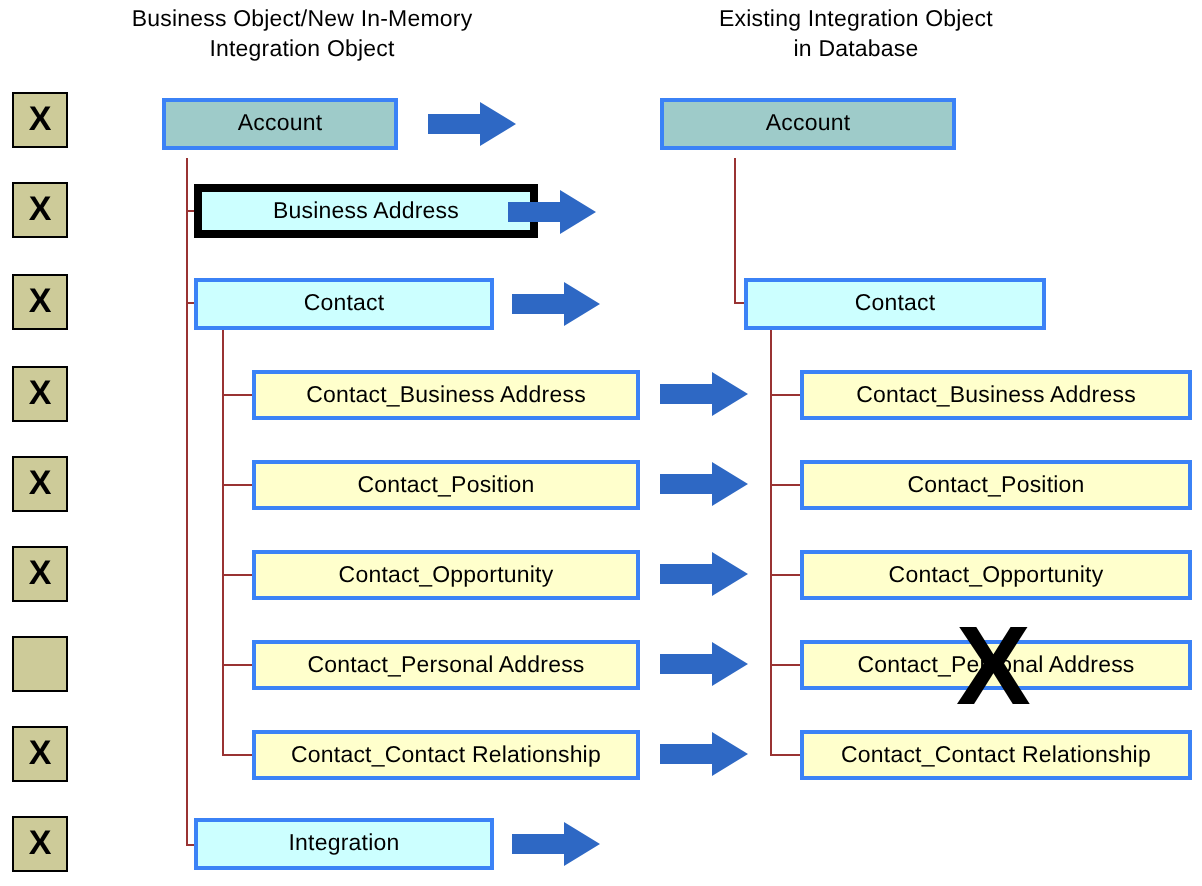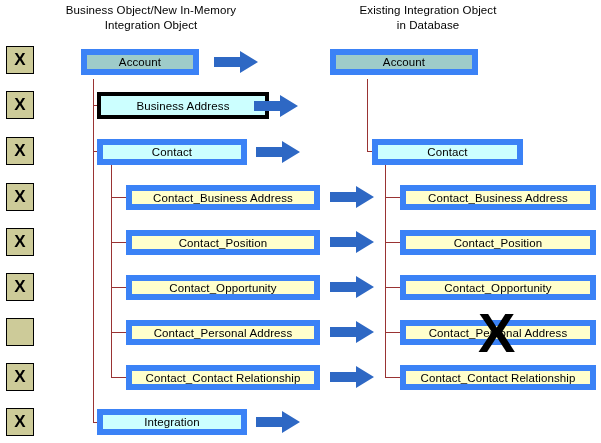--- a/index.html
+++ b/index.html
@@ -46,21 +46,21 @@
     color: #000000;
     text-align: center;
     line-height: 26px;
     font-family: "Liberation Sans", sans-serif;
   }
 
   
   .node {
     position: absolute;
     box-sizing: border-box;
-    border: 6px solid #3b82f6;
+    border: 2px solid #3b82f6;
     font-size: 11.5px;
     color: #000000;
     text-align: center;
     display: flex;
     align-items: center;
     justify-content: center;
     background: #ffffff;
     letter-spacing: 0.1px;
   }
   .node.teal   { background: #9ecbc9; }

